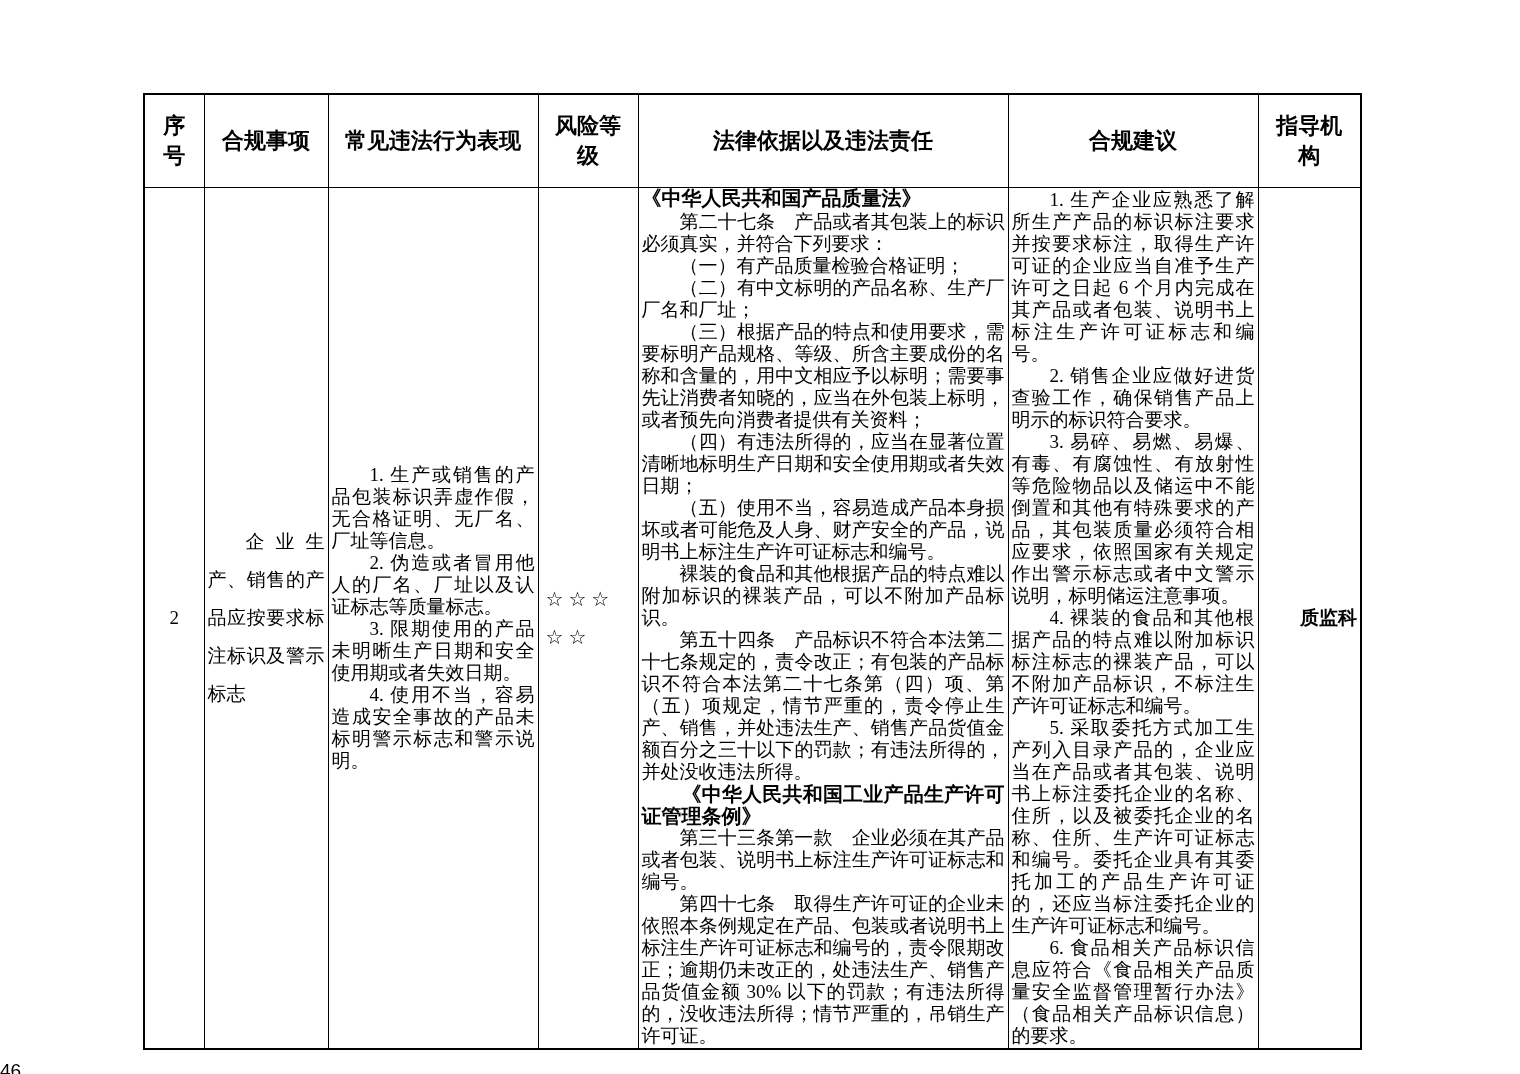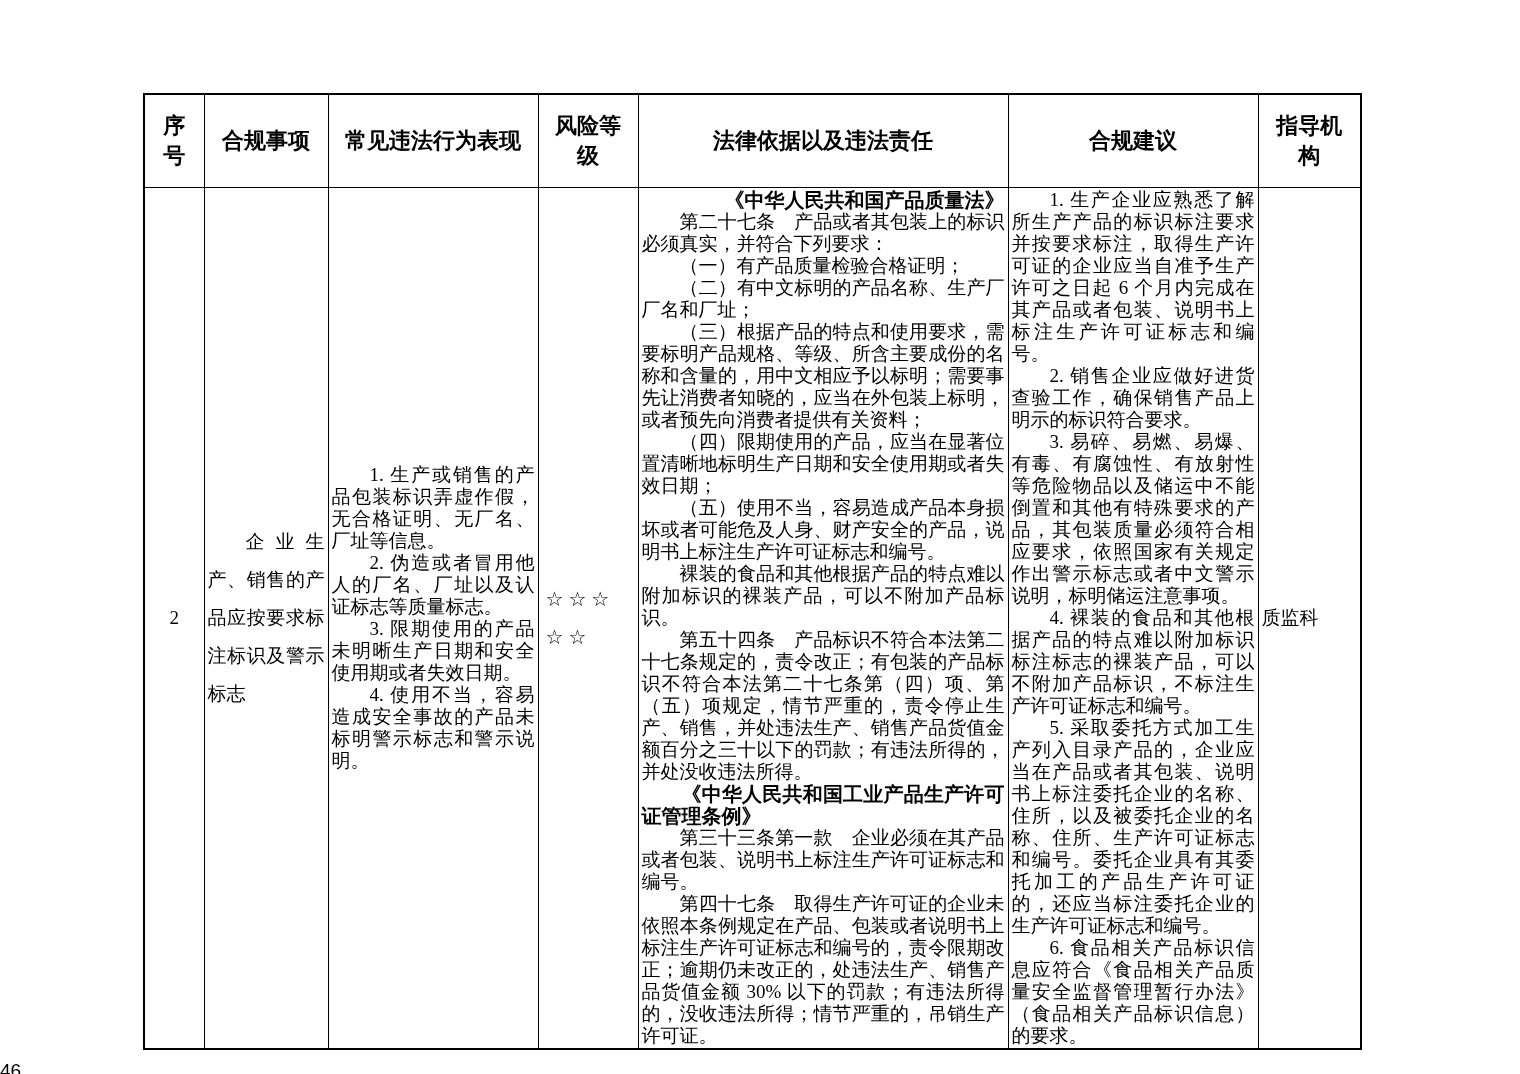--- a/index.html
+++ b/index.html
@@ -39,42 +39,43 @@
   }
   .compliance-table tbody td {
     height: 790px;
     font-size: 19px;
     line-height: 22px;
     vertical-align: middle;
     padding: 1px 3px;
     overflow: hidden;
   }
   .c-index { text-align: center; font-size: 20px; }
-  .c-agency { text-align: left; }
+  .c-agency { text-align: right; font-weight: bold; }
   .c-legal, .c-advice { vertical-align: top !important; }
   p.para, p.item-text, p.viol {
     margin: 0;
     text-align: justify;
     text-justify: inter-ideograph;
     text-indent: 2em;
   }
   .c-item .item-text {
     line-height: 38px;
   }
   .c-viol .viol {
     line-height: 22px;
   }
   .law-title {
     margin: 0;
     font-weight: bold;
     font-size: 20px;
   }
   .law-title.center {
-    text-align: right;
+    text-align: left;
     text-indent: 0;
+    font-family: Liberation Mono, monospace;
   }
   .law-title.indent {
     text-align: justify;
     text-justify: inter-ideograph;
     text-indent: 2em;
   }
   .stars {
     font-family: "DejaVu Sans", sans-serif;
     font-size: 20px;
     letter-spacing: 5px;
@@ -133,21 +134,21 @@
       </td>
       <td class="c-risk">
         <div class="stars">☆☆☆☆☆</div>
       </td>
       <td class="c-legal">
         <p class="law-title center">《中华人民共和国产品质量法》</p>
         <p class="para">第二十七条　产品或者其包装上的标识必须真实，并符合下列要求：</p>
         <p class="para">（一）有产品质量检验合格证明；</p>
         <p class="para">（二）有中文标明的产品名称、生产厂厂名和厂址；</p>
         <p class="para">（三）根据产品的特点和使用要求，需要标明产品规格、等级、所含主要成份的名称和含量的，用中文相应予以标明；需要事先让消费者知晓的，应当在外包装上标明，或者预先向消费者提供有关资料；</p>
-        <p class="para">（四）限期使用的产品，应当在显著位置清晰地标明生产日期和安全使用期或者失效日期；</p>
+        <p class="para">（四）有违法所得的，应当在显著位置清晰地标明生产日期和安全使用期或者失效日期；</p>
         <p class="para">（五）使用不当，容易造成产品本身损坏或者可能危及人身、财产安全的产品，说明书上标注生产许可证标志和编号。</p>
         <p class="para">裸装的食品和其他根据产品的特点难以附加标识的裸装产品，可以不附加产品标识。</p>
         <p class="para">第五十四条　产品标识不符合本法第二十七条规定的，责令改正；有包装的产品标识不符合本法第二十七条第（四）项、第（五）项规定，情节严重的，责令停止生产、销售，并处违法生产、销售产品货值金额百分之三十以下的罚款；有违法所得的，并处没收违法所得。</p>
         <p class="law-title indent">《中华人民共和国工业产品生产许可证管理条例》</p>
         <p class="para">第三十三条第一款　企业必须在其产品或者包装、说明书上标注生产许可证标志和编号。</p>
         <p class="para">第四十七条　取得生产许可证的企业未依照本条例规定在产品、包装或者说明书上标注生产许可证标志和编号的，责令限期改正；逾期仍未改正的，处违法生产、销售产品货值金额 30% 以下的罚款；有违法所得的，没收违法所得；情节严重的，吊销生产许可证。</p>
       </td>
       <td class="c-advice">
         <p class="para">1. 生产企业应熟悉了解所生产产品的标识标注要求并按要求标注，取得生产许可证的企业应当自准予生产许可之日起 6 个月内完成在其产品或者包装、说明书上标注生产许可证标志和编号。</p>
         <p class="para">2. 销售企业应做好进货查验工作，确保销售产品上明示的标识符合要求。</p>

